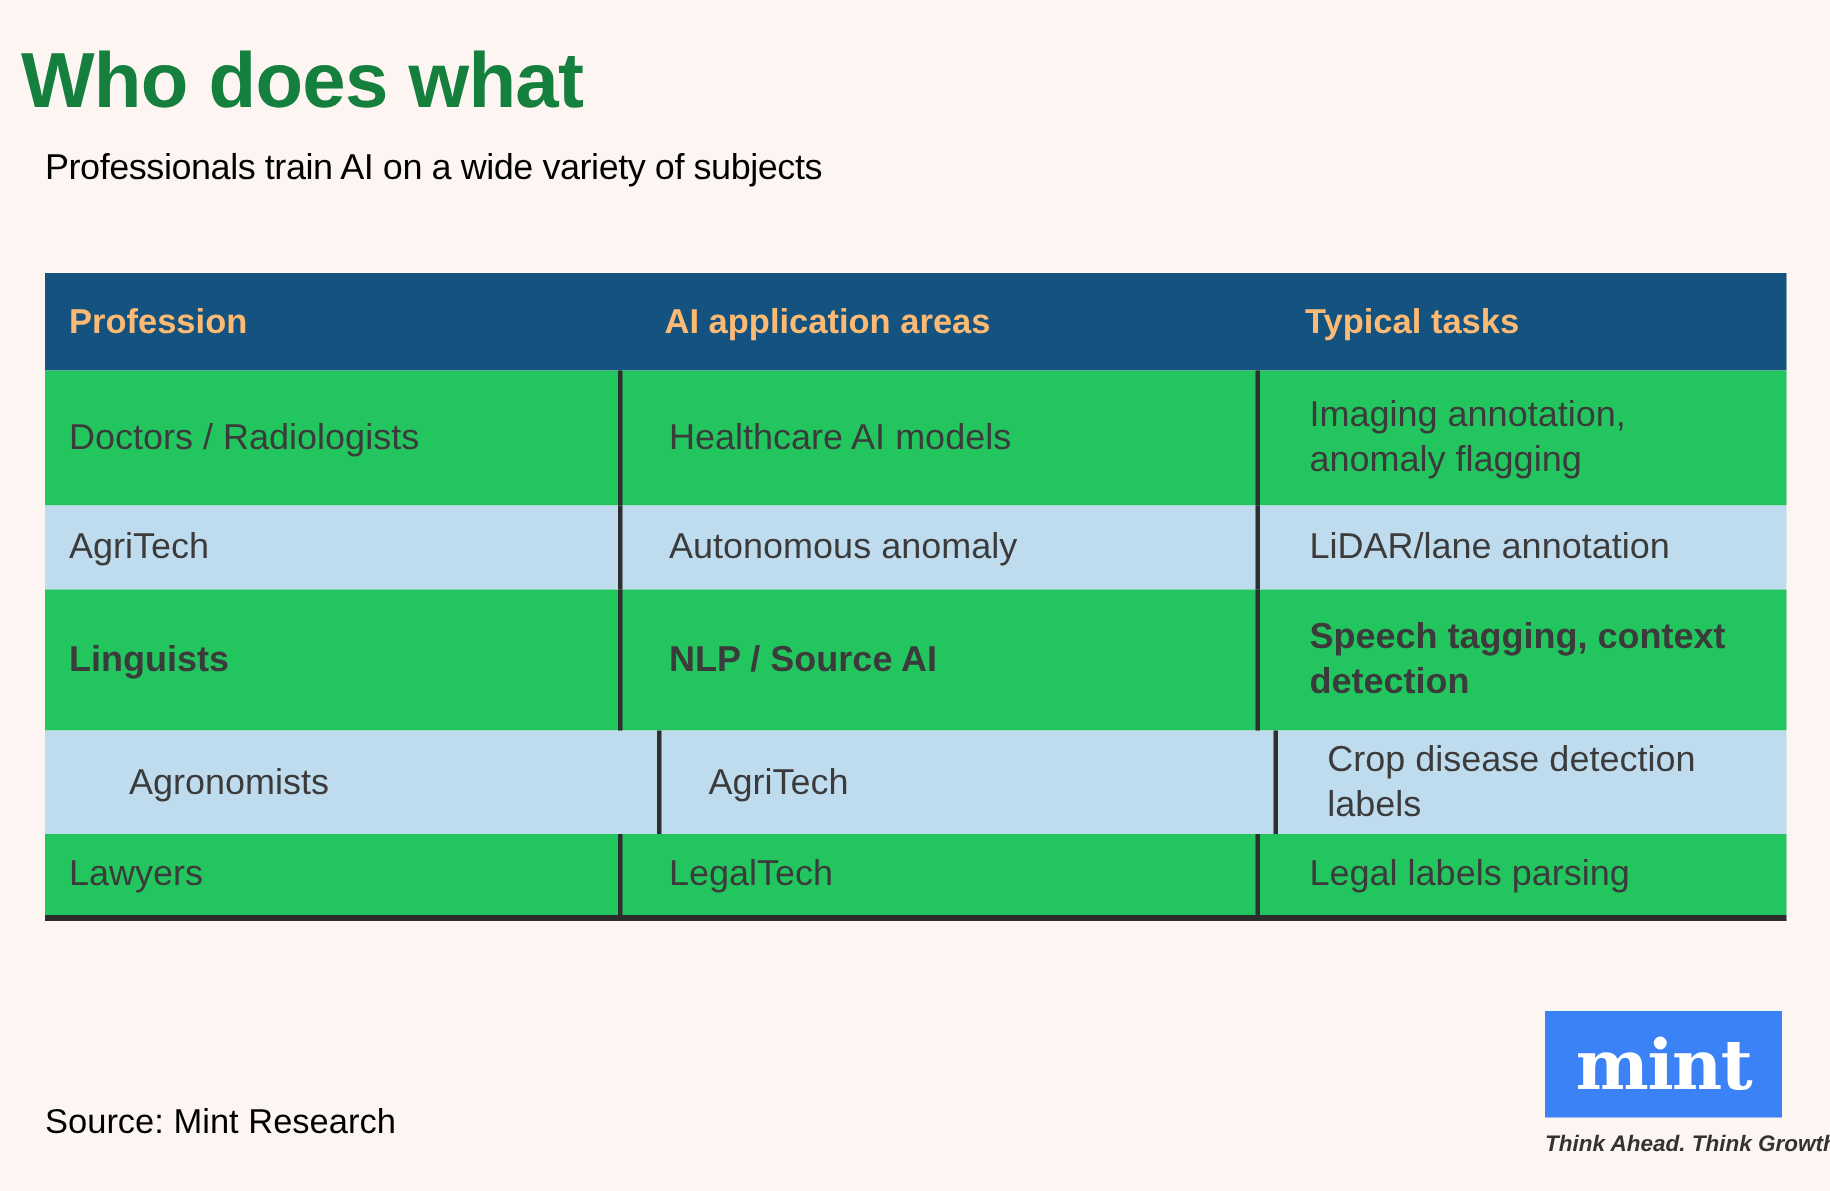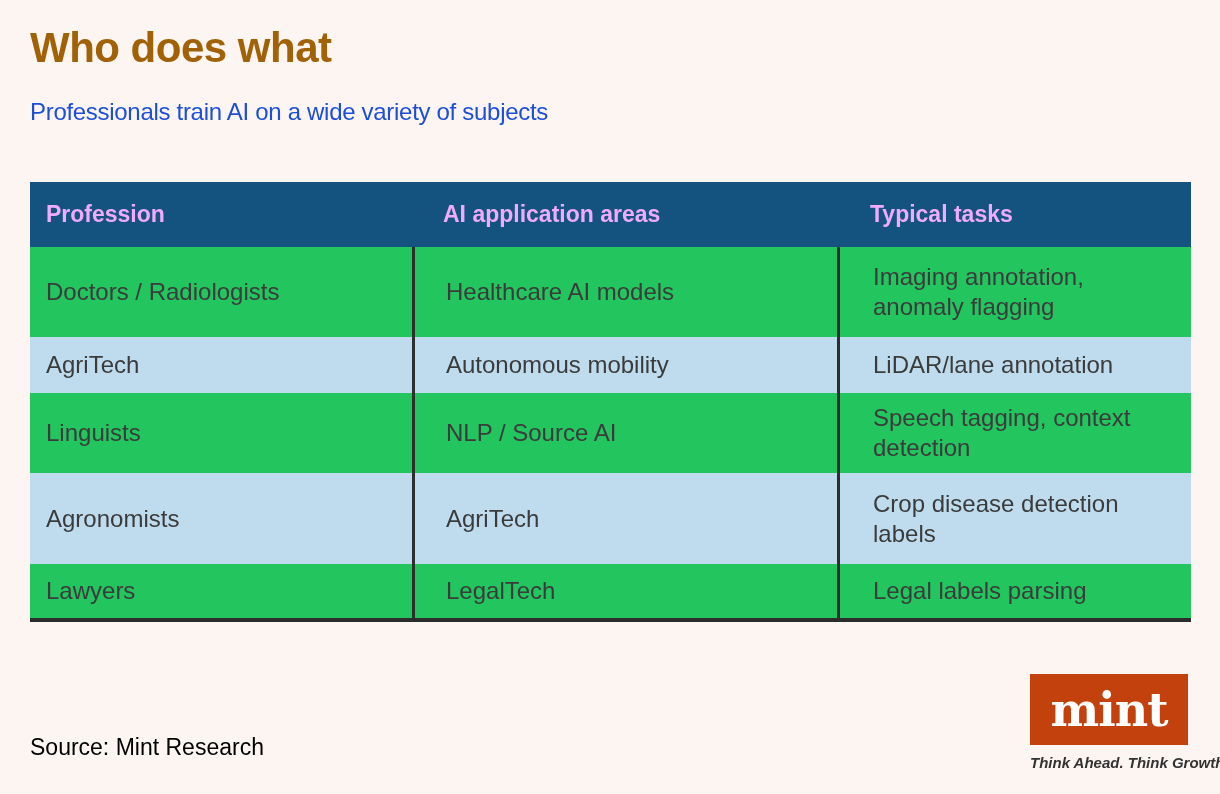--- a/index.html
+++ b/index.html
@@ -5,59 +5,59 @@
   html, body { margin: 0; padding: 0; }
   body {
     width: 1220px; height: 794px;
     background: #fcf5f2;
     font-family: "Liberation Sans", "DejaVu Sans", sans-serif;
     overflow: hidden;
   }
   .page { position: relative; width: 1220px; height: 794px; }
 
   .title {
-    position: absolute; left: 30px; top: 24px; margin: 0;
-    font-size: 42px; font-weight: bold; color: #a16207;
+    position: absolute; left: 14px; top: 24px; margin: 0;
+    font-size: 52px; font-weight: bold; color: #15803d;
     letter-spacing: -0.5px;
   }
   .subtitle {
     position: absolute; left: 30px; top: 98px; margin: 0;
-    font-size: 24px; color: #1d4ed8; letter-spacing: -0.3px;
+    font-size: 24px; color: #000000; letter-spacing: -0.3px;
   }
 
   .table {
     position: absolute; left: 30px; top: 182px; width: 1161px;
     border-bottom: 4px solid #2c2c2c;
   }
   .thead { display: flex; height: 65px; background: #14537f; }
   .th {
     display: flex; align-items: center; box-sizing: border-box;
-    color: #f0abfc; font-weight: bold; font-size: 23px;
+    color: #fdba74; font-weight: bold; font-size: 23px;
   }
   .trow { display: flex; background: #22c55e; }
   .trow.alt { background: #bfdcee; }
-  .r1 { height: 90px; } .r2 { height: 56px; } .r3 { height: 80px; }
-  .r4 { height: 91px; } .r5 { height: 54px; }
+  .r1 { height: 90px; } .r2 { height: 56px; } .r3 { height: 94px; font-weight: bold; }
+  .r4 { height: 69px; padding-left: 40px; } .r5 { height: 54px; }
   .cell {
     display: flex; align-items: center; box-sizing: border-box;
     font-size: 24px; color: #3b3b3b; line-height: 30px;
   }
   .c1 { width: 382px; padding-left: 16px; }
   .c2 { width: 425px; padding-left: 31px; }
   .c3 { width: 354px; padding-left: 33px; }
   .trow .c2, .trow .c3 { border-left: 3px solid #2e2e2e; }
   .c3 .txt { display: block; max-width: 290px; }
 
   .source {
     position: absolute; left: 30px; top: 734px;
     font-size: 23px; color: #000000;
   }
   .brand { position: absolute; top: 674px; right: 32px; width: 158px; }
   .logo-box {
-    width: 158px; height: 71px; background: #c2410c;
+    width: 158px; height: 71px; background: #3b82f6;
     display: flex; align-items: center; justify-content: center;
   }
   .logo-text {
     font-family: "DejaVu Serif", "Liberation Serif", serif;
     font-weight: bold; font-size: 46px; color: #ffffff;
     letter-spacing: -1px; line-height: 1;
   }
   .tagline {
     margin-top: 9px; text-align: right; white-space: nowrap;
     font-size: 15px; font-weight: bold; font-style: italic; color: #333333;
@@ -89,21 +89,21 @@
       <div class="cell c3">
           <span class="txt">Imaging annotation, anomaly flagging</span>
         </div>
     </div>
 
     <div class="trow alt r2">
       <div class="cell c1">
           <span class="txt">AgriTech</span>
         </div>
       <div class="cell c2">
-          <span class="txt">Autonomous mobility</span>
+          <span class="txt">Autonomous anomaly</span>
         </div>
       <div class="cell c3">
           <span class="txt">LiDAR/lane annotation</span>
         </div>
     </div>
 
     <div class="trow r3">
       <div class="cell c1">
           <span class="txt">Linguists</span>
         </div>

